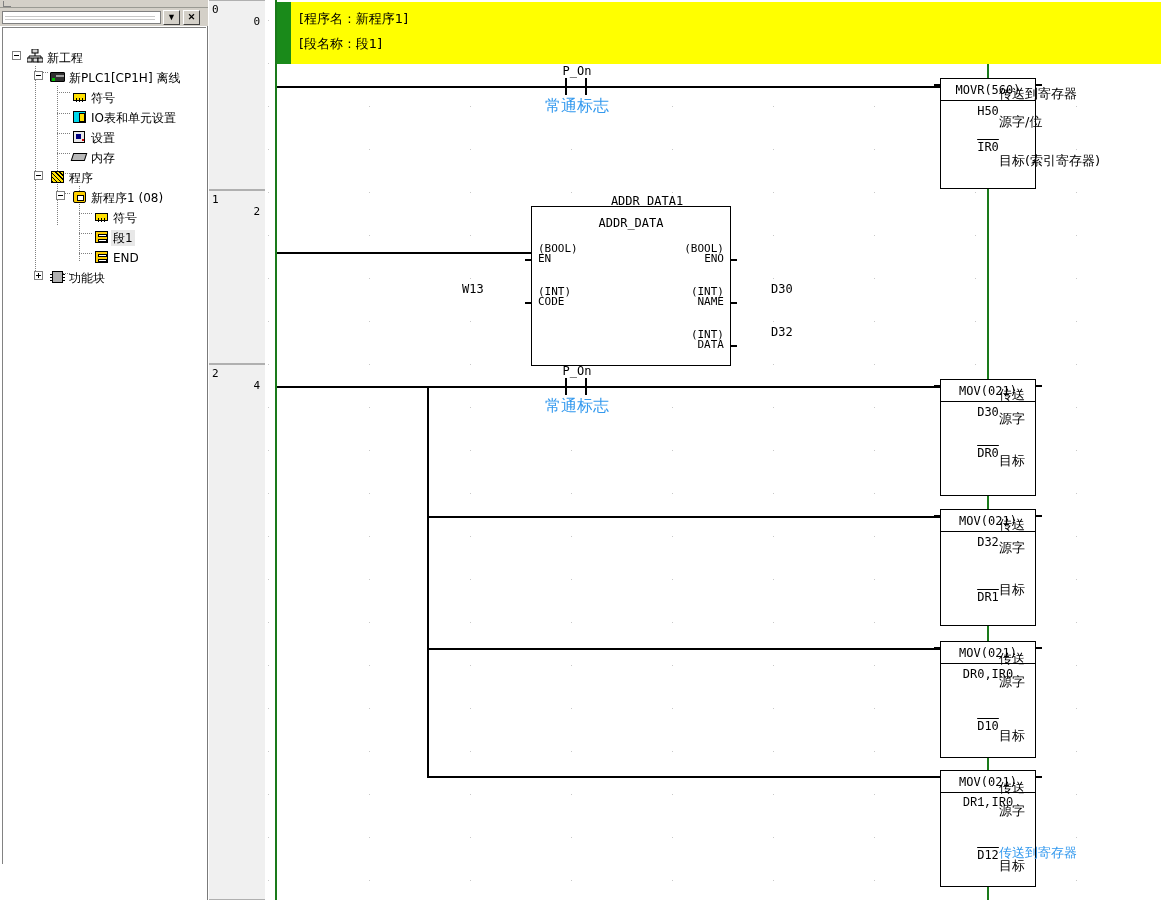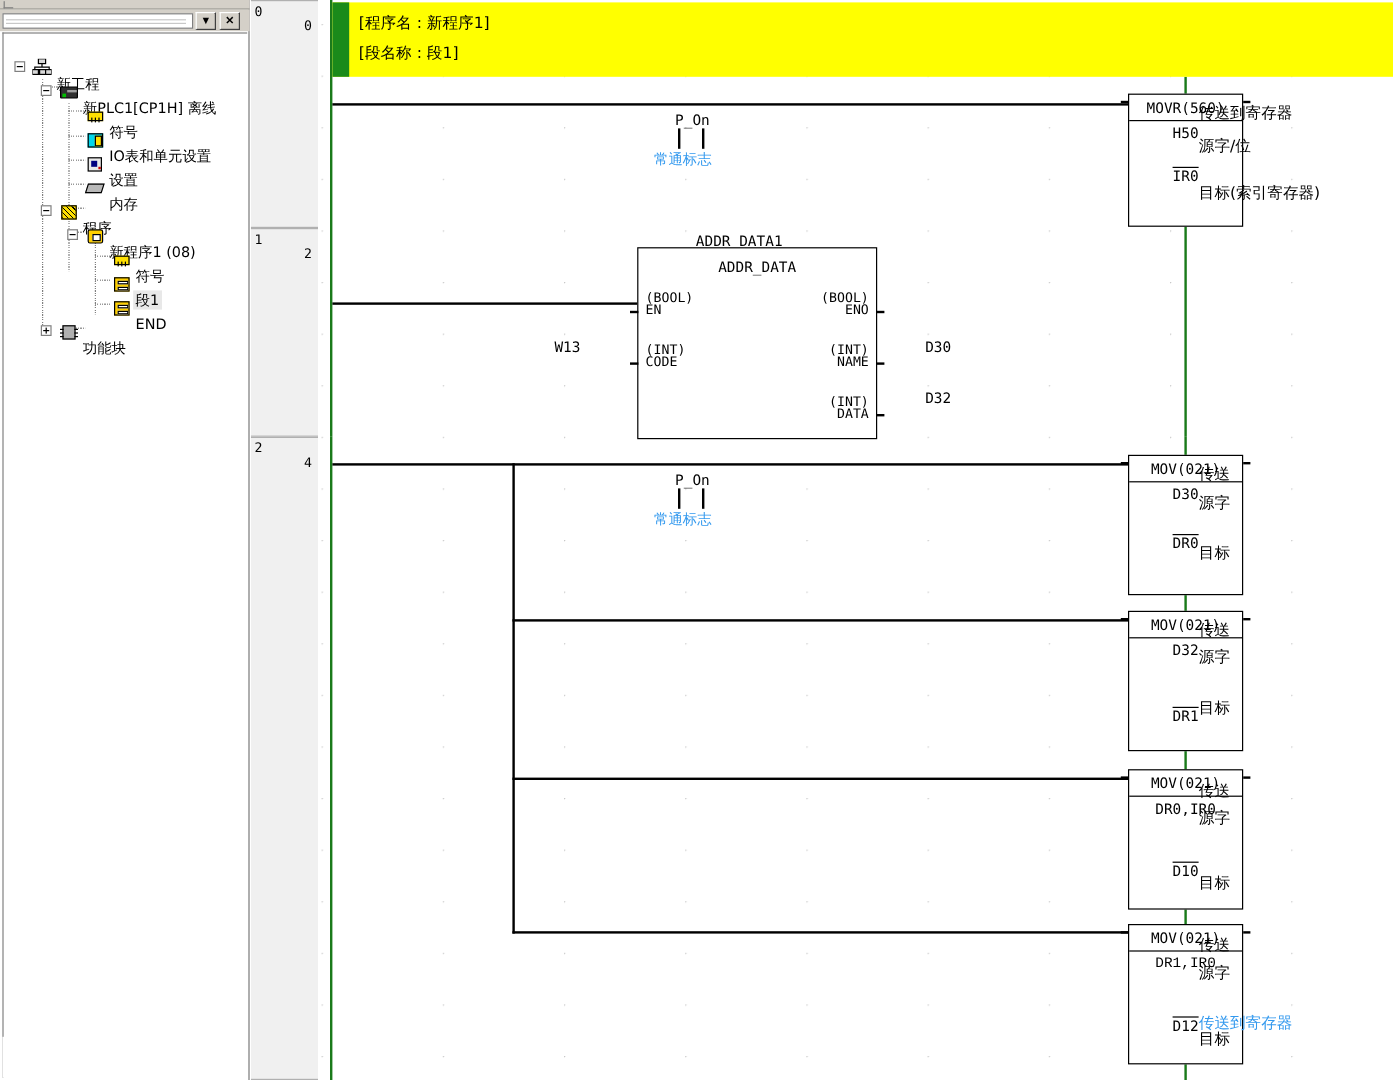--- a/index.html
+++ b/index.html
@@ -44,21 +44,21 @@
     display:flex;align-items:center;justify-content:center;
     font-size:9px;font-weight:bold;line-height:1;color:#000;
   }
   #tree-content{
     position:absolute;left:2px;top:27px;width:204px;height:871px;
     background:#fff;border:1px solid #828282;border-right:none;border-bottom:none;
     box-sizing:border-box;overflow:hidden;
   }
   .tnode{position:absolute;height:20px;white-space:nowrap;}
   .tnode .tlabel{
-    position:absolute;left:22px;top:16px;font-size:12px;line-height:16px;color:#000;
+    position:absolute;left:22px;top:4px;font-size:12px;line-height:16px;color:#000;
     font-family:"DejaVu Sans","Liberation Sans",sans-serif;
   }
   .tnode .tlabel.sel{background:#e8e8e8;padding:0 2px;left:20px;}
   .tbox{
     position:absolute;left:-13px;top:5px;width:9px;height:9px;
     border:1px solid #808080;background:#fff;box-sizing:border-box;cursor:pointer;
   }
   .tbox::before{content:"";position:absolute;left:1px;top:3px;width:5px;height:1px;background:#000;}
   .tbox.plus::after{content:"";position:absolute;left:3px;top:1px;width:1px;height:5px;background:#000;}
   .ticon{position:absolute;left:2px;top:3px;width:16px;height:14px;}
@@ -121,30 +121,30 @@
   }
   #rung-header .hl.a{top:8px;}
   #rung-header .hl.b{top:33px;}
 
   
   .wire{position:absolute;background:#000;}
   .wire.h{height:2px;}
   .wire.v{width:2px;}
 
   
-  .contact{position:absolute;margin-top:29px;}
+  .contact{position:absolute;}
   .contact .nm{
     position:absolute;left:0;top:0;width:60px;text-align:center;
     font-size:12px;font-family:"DejaVu Sans Mono","Liberation Mono",monospace;color:#000;white-space:nowrap;
   }
   .contact .bar{position:absolute;top:14px;width:2px;height:17px;background:#000;}
   .contact .bar.l{left:18px;}
   .contact .bar.r{left:38px;}
   .contact .cmt{
-    position:absolute;left:-2px;top:32px;font-size:12px;color:#3399ee;white-space:nowrap;
+    position:absolute;left:-2px;top:32px;font-size:16px;color:#3399ee;white-space:nowrap;
     font-family:Liberation Sans, sans-serif;
   }
 
   
   .instr{position:absolute;border:1.5px solid #000;background:#fff;box-sizing:border-box;padding-left:31px;}
   .instr .op{
     position:absolute;left:0;right:0;top:0;height:21px;border-bottom:1.5px solid #000;
     display:flex;align-items:center;justify-content:center;
     font-size:12px;font-family:"DejaVu Sans Mono","Liberation Mono",monospace;
   }
@@ -409,21 +409,21 @@
 
     <div class="wire h" style="left:11px; top:252px; width:257px;"></div>
 
     <div class="contact" style="left:281px; top:230px; width:60px; height:46px;">
       <span class="nm">P_On</span>
       <span class="bar l"></span>
       <span class="bar r"></span>
       <span class="cmt">常通标志</span>
     </div>
 
-    <span id="fb-inst-name" style="left:250px; top:194px; width:200px;">ADDR_DATA1</span>
+    <span id="fb-inst-name" style="left:281px; top:194px; width:200px;">ADDR_DATA1</span>
 
     <div id="fb-body" style="left:265px; top:206px; width:200px; height:160px;">
       <span id="fb-type-name" style="top:9px;">ADDR_DATA</span>
 
       <span class="fbpin left" style="top:37px;">
         <span class="ty">(BOOL)</span>
         <span class="nm">EN</span>
       </span>
       <span class="fbstub" style="left:-7px; top:52px;"></span>
 

